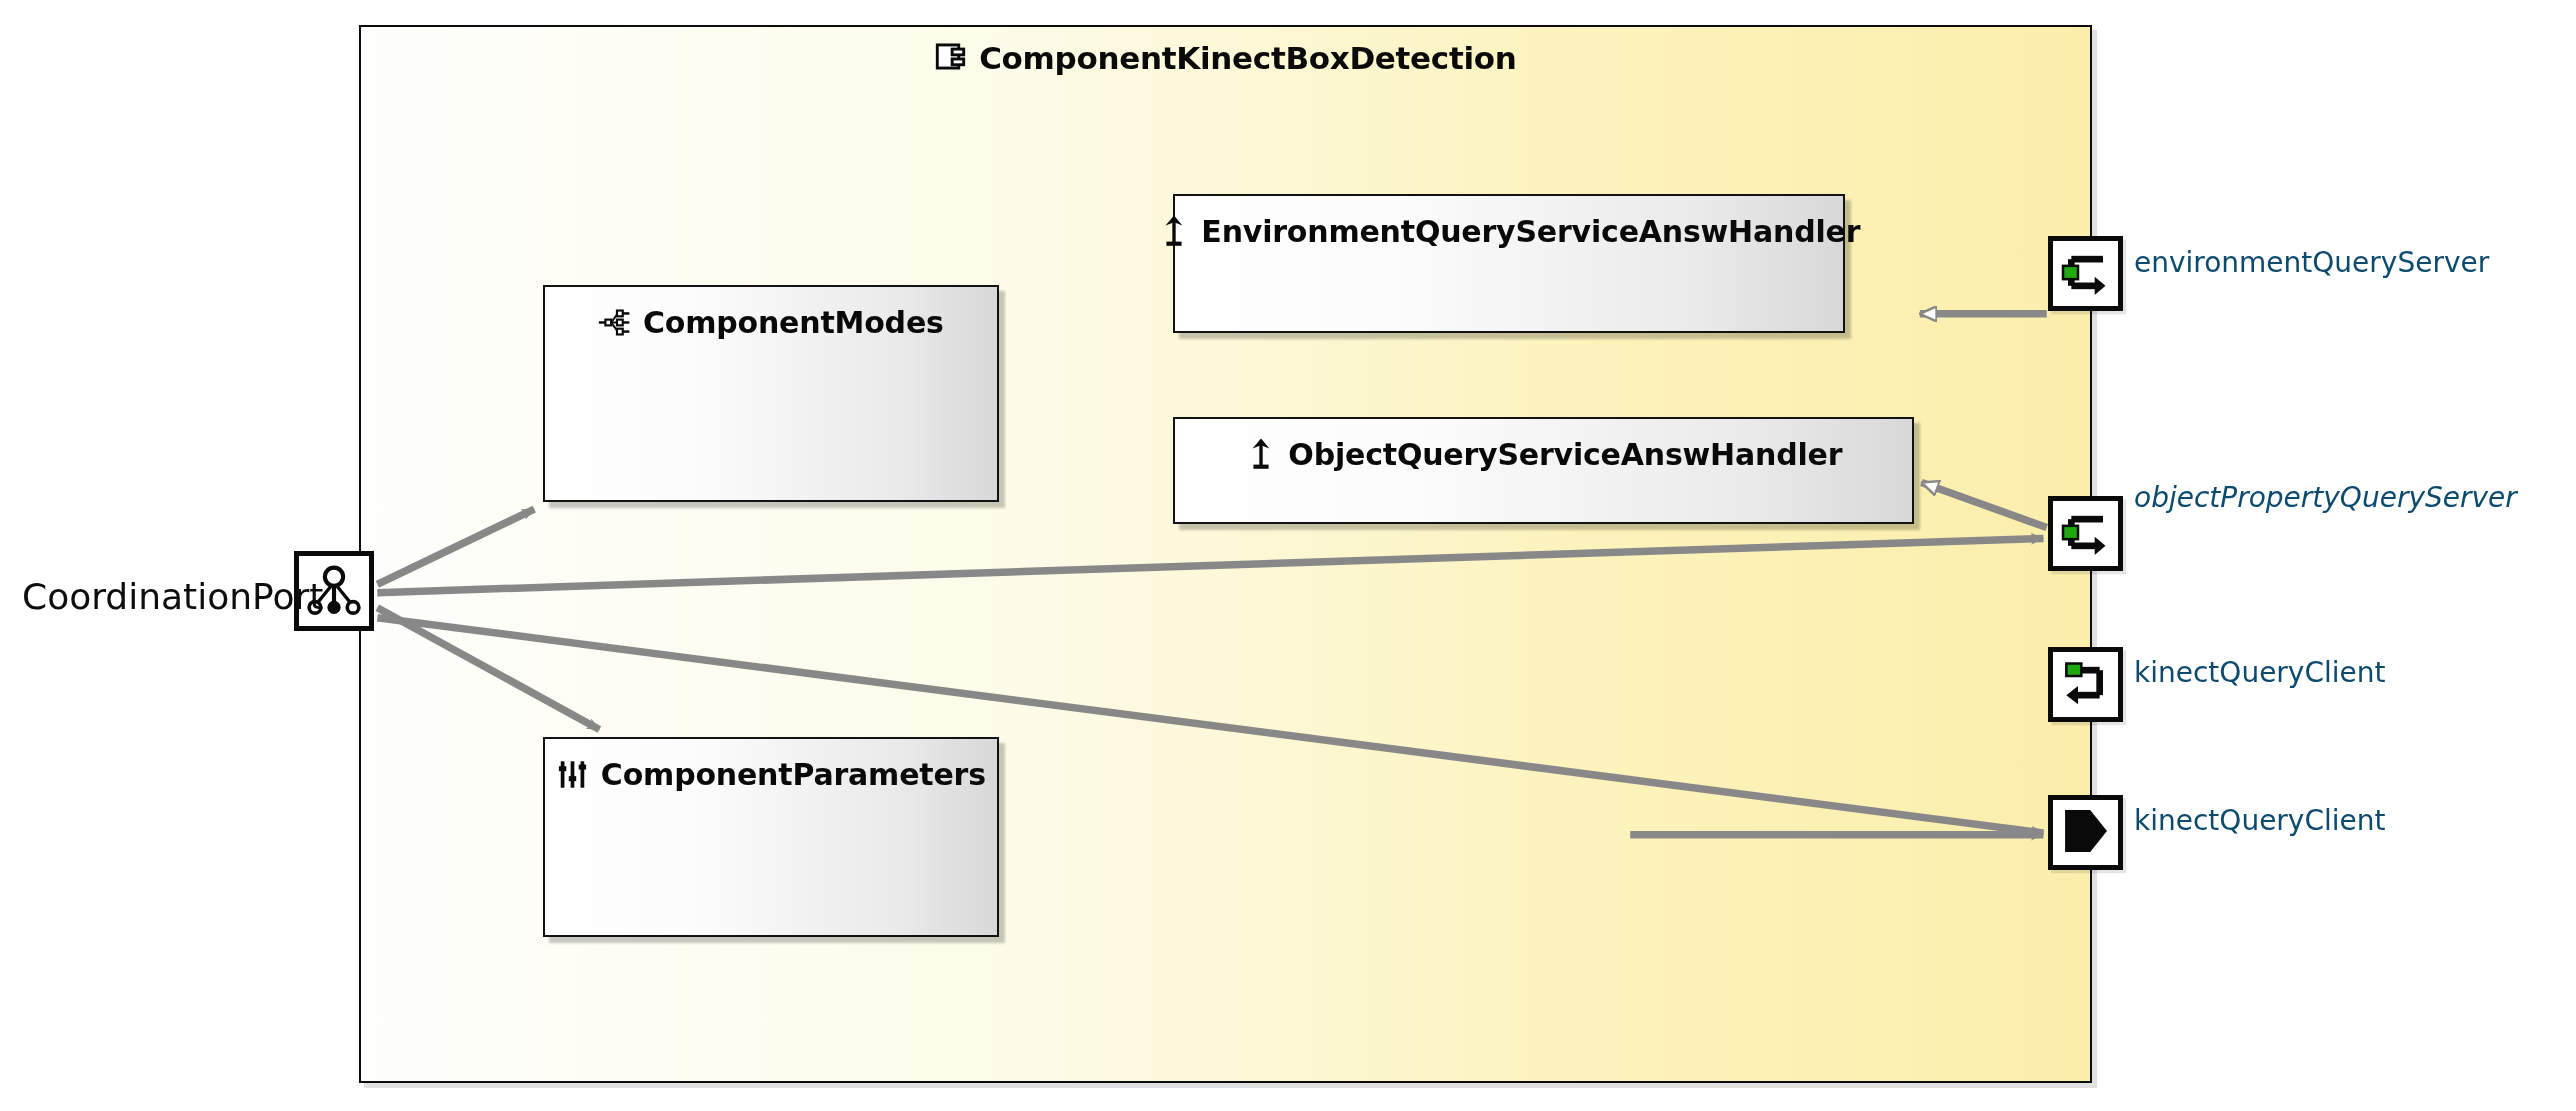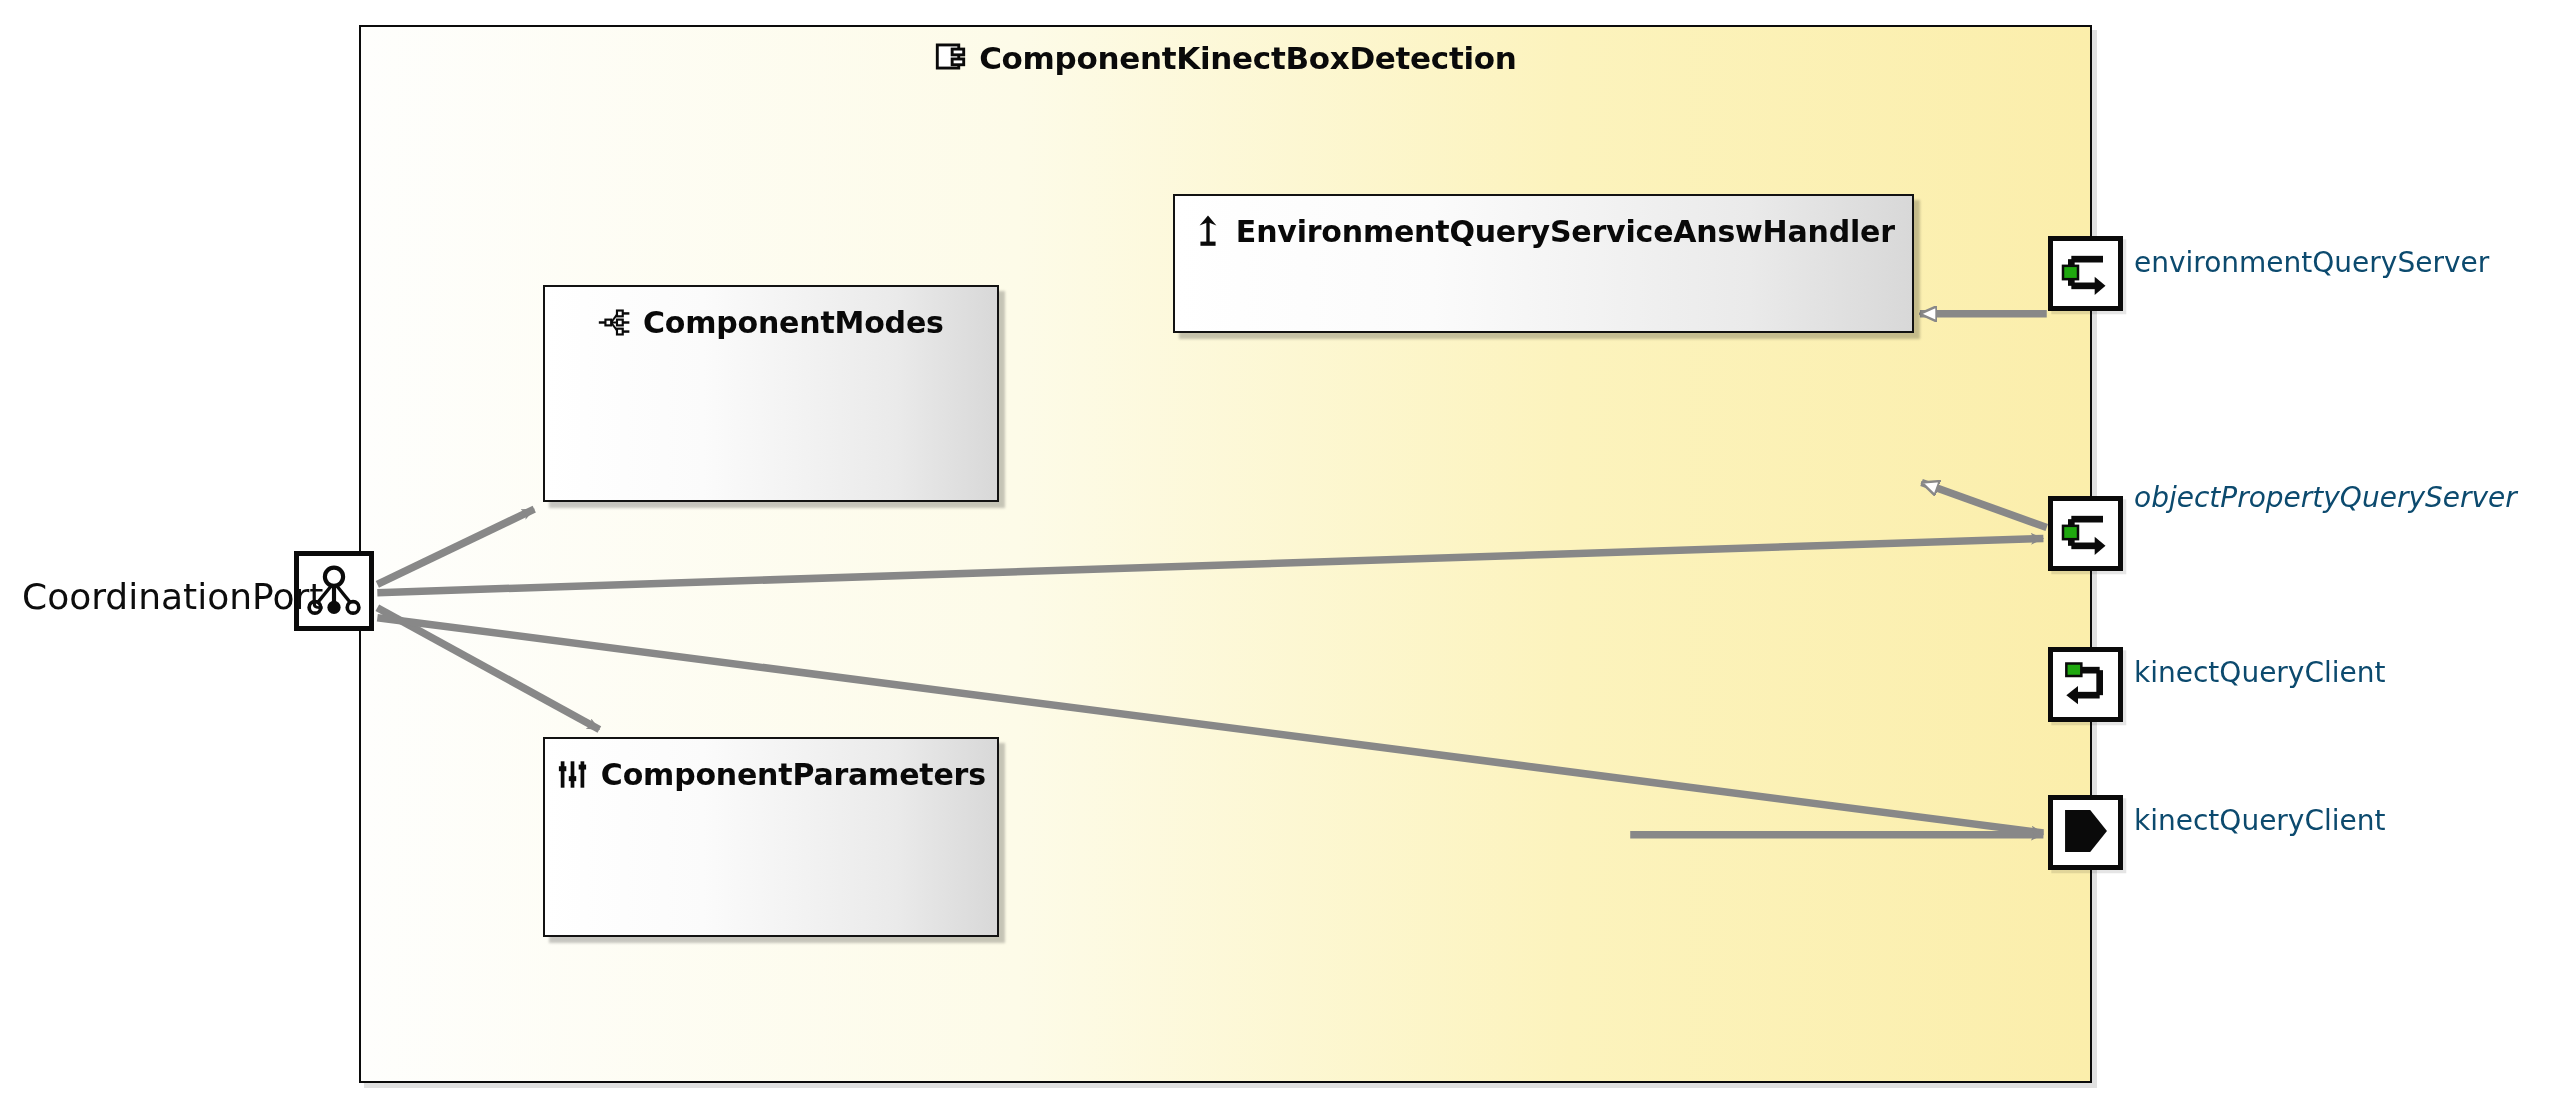--- a/index.html
+++ b/index.html
@@ -77,21 +77,21 @@
   }
   .inner-box .box-icon {
     display: inline-flex;
     align-items: center;
     justify-content: center;
     margin-right: 11.7px;
   }
 
   #box-component-modes   { left: 543px;  top: 285px;  width: 456px;  height: 217px; }
   #box-component-params  { left: 543px;  top: 737px;  width: 456px;  height: 200px; }
-  #box-env-handler       { left: 1173px; top: 194px;  width: 741px;  height: 139px; }
+  #box-env-handler       { left: 1173px; top: 194px;  width: 672px;  height: 139px; }
   #box-obj-handler       { left: 1173px; top: 417px;  width: 741px;  height: 107px; }
   #box-detection-task    { left: 1173px; top: 735px;  width: 457px;  height: 203px; }
 
   
   .port {
     position: absolute;
     width: 75px;
     height: 75px;
     border: 5px solid #0a0a0a;
     background: #ffffff;
@@ -236,20 +236,32 @@
         <svg width="32" height="37" viewBox="0 0 38 44" xmlns="http://www.w3.org/2000/svg">
           <line x1="19" y1="7" x2="19" y2="37" stroke="#0a0a0a" stroke-width="4"></line>
           <path d="M19,3 L29,15 L19,11 L9,15 Z" fill="#0a0a0a"></path>
           <rect x="10" y="34" width="18" height="5" fill="#0a0a0a"></rect>
         </svg>
       </span>
       <span class="box-label">EnvironmentQueryServiceAnswHandler</span>
     </div>
   </div>
 
+  <div class="inner-box" id="box-obj-handler">
+    <div class="box-head">
+      <span class="box-icon">
+        <svg width="32" height="37" viewBox="0 0 38 44" xmlns="http://www.w3.org/2000/svg">
+          <line x1="19" y1="7" x2="19" y2="37" stroke="#0a0a0a" stroke-width="4"></line>
+          <path d="M19,3 L29,15 L19,11 L9,15 Z" fill="#0a0a0a"></path>
+          <rect x="10" y="34" width="18" height="5" fill="#0a0a0a"></rect>
+        </svg>
+      </span>
+      <span class="box-label">ObjectQueryServiceAnswHandler</span>
+    </div>
+  </div>
 
 
   <div id="port-coordination">
     <span>
       <svg width="58" height="58" viewBox="0 0 70 70" xmlns="http://www.w3.org/2000/svg">
         <line x1="35" y1="26" x2="13" y2="53" stroke="#0a0a0a" stroke-width="4"></line>
         <line x1="35" y1="26" x2="35" y2="53" stroke="#0a0a0a" stroke-width="5"></line>
         <line x1="35" y1="26" x2="57" y2="53" stroke="#0a0a0a" stroke-width="4"></line>
         <circle cx="35" cy="19" r="11" fill="#ffffff" stroke="#0a0a0a" stroke-width="5"></circle>
         <circle cx="12" cy="56" r="7" fill="#ffffff" stroke="#0a0a0a" stroke-width="4.5"></circle>

